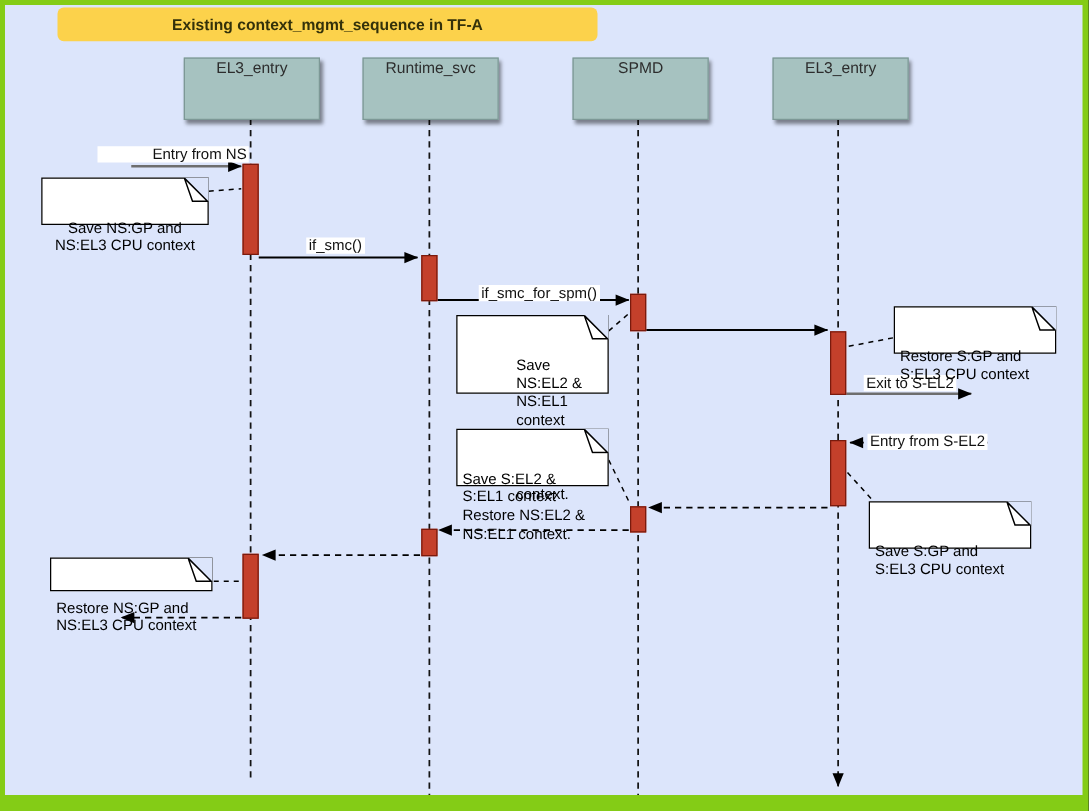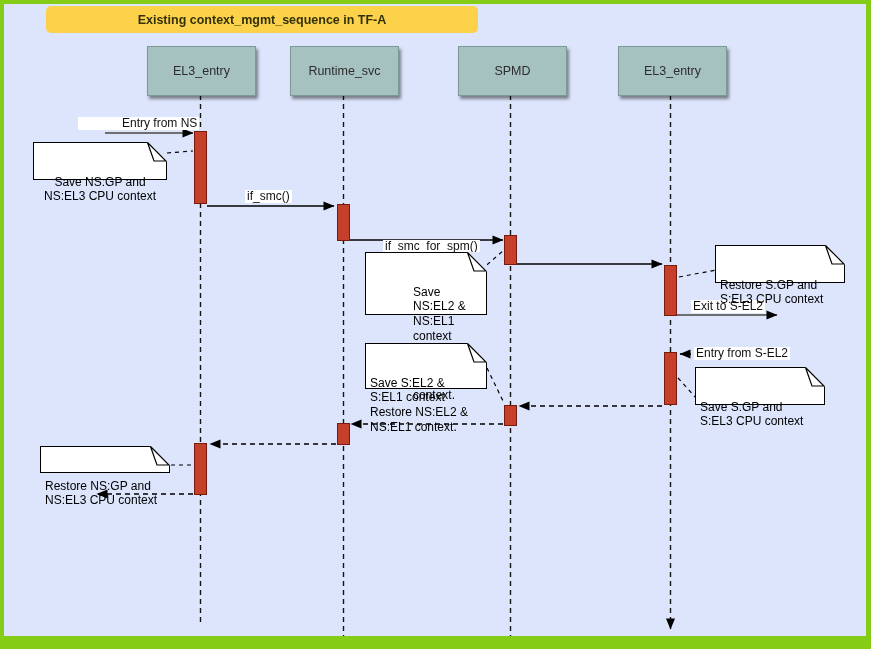--- a/index.html
+++ b/index.html
@@ -4,21 +4,21 @@
 <style>
   html,body{margin:0;padding:0;background:#222;}
   .stage{position:relative;width:871px;height:649px;background:#84cc16;overflow:hidden;
          font-family:"Liberation Sans",sans-serif;}
   .canvas{position:absolute;left:4px;top:4px;width:862px;height:632px;background:#dce5fb;}
   .lines{position:absolute;left:0;top:0;width:871px;height:649px;pointer-events:none;}
   .title{position:absolute;left:46px;top:6px;width:432px;height:27px;background:#fcd24b;
          border-radius:5px;display:flex;align-items:center;justify-content:center;
          font-weight:bold;font-size:12.5px;color:#33310a;}
   .actor{position:absolute;width:107px;height:48px;background:#a6c2c0;border:1px solid #7d9896;
-         box-shadow:2px 3px 3px rgba(0,0,0,.45);display:flex;align-items:center;justify-content:center;
+         box-shadow:2px 3px 3px rgba(0,0,0,.45);display:flex;justify-content:center;
          font-size:12.5px;color:#2d2d2d;}
   .bar{position:absolute;width:13px;background:#c4402b;border:1px solid #7a1a0d;box-sizing:border-box;}
   .note{position:absolute;background:#ffffff;border:1px solid #000;box-sizing:border-box;
         font-size:12px;line-height:14.8px;padding:2px 4px;white-space:pre-line;color:#000;}
   .fold{position:absolute;top:-1px;right:-1px;}
   .mlabel{position:absolute;background:#ffffff;font-size:12px;color:#111;padding:0 2px;
           white-space:nowrap;line-height:13px;}
 </style>
 </head>
 <body>
@@ -79,21 +79,21 @@
   <div class="bar" style="left:337px;top:204px;height:37px;"></div>
   <div class="bar" style="left:504px;top:235px;height:30px;"></div>
   <div class="bar" style="left:664px;top:265px;height:51px;"></div>
   <div class="bar" style="left:664px;top:352px;height:53px;"></div>
   <div class="bar" style="left:504px;top:405px;height:21px;"></div>
   <div class="bar" style="left:337px;top:423px;height:22px;"></div>
   <div class="bar" style="left:194px;top:443px;height:52px;"></div>
 
   <div class="mlabel" style="left:78px;top:117px;padding-left:44px;">Entry from NS</div>
   <div class="mlabel" style="left:245px;top:190px;">if_smc()</div>
-  <div class="mlabel" style="left:383px;top:240px;">if_smc_for_spm()</div>
+  <div class="mlabel" style="left:383px;top:228px;">if_smc_for_spm()</div>
   <div class="mlabel" style="left:691px;top:300px;">Exit to S-EL2</div>
   <div class="mlabel" style="left:694px;top:347px;text-align:right;">Entry from S-EL2</div>
 
   <div class="note" style="left:33px;top:142px;width:134px;height:38px;text-align:center;">
     <svg class="fold" width="20" height="20" viewBox="0 0 20 20">
       <path d="M0 0 L20 20 L20 0 Z" fill="#dce5fb"></path>
       <path d="M0.5 0.5 L19 19 L7 19 Z" fill="#fff" stroke="#000" stroke-width="1.2"></path>
     </svg>
     <span>Save NS:GP and
 NS:EL3 CPU context</span>
@@ -123,21 +123,21 @@
     <svg class="fold" width="20" height="20" viewBox="0 0 20 20">
       <path d="M0 0 L20 20 L20 0 Z" fill="#dce5fb"></path>
       <path d="M0.5 0.5 L19 19 L7 19 Z" fill="#fff" stroke="#000" stroke-width="1.2"></path>
     </svg>
     <span>Save S:EL2 &amp;
 S:EL1 context
 Restore NS:EL2 &amp;
 NS:EL1 context.</span>
   </div>
 
-  <div class="note" style="left:695px;top:367px;width:130px;height:38px;">
+  <div class="note" style="left:695px;top:401px;width:130px;height:38px;">
     <svg class="fold" width="20" height="20" viewBox="0 0 20 20">
       <path d="M0 0 L20 20 L20 0 Z" fill="#dce5fb"></path>
       <path d="M0.5 0.5 L19 19 L7 19 Z" fill="#fff" stroke="#000" stroke-width="1.2"></path>
     </svg>
     <span>Save S:GP and
 S:EL3 CPU context</span>
   </div>
 
   <div class="note" style="left:40px;top:446px;width:130px;height:27px;">
     <svg class="fold" width="20" height="20" viewBox="0 0 20 20">

